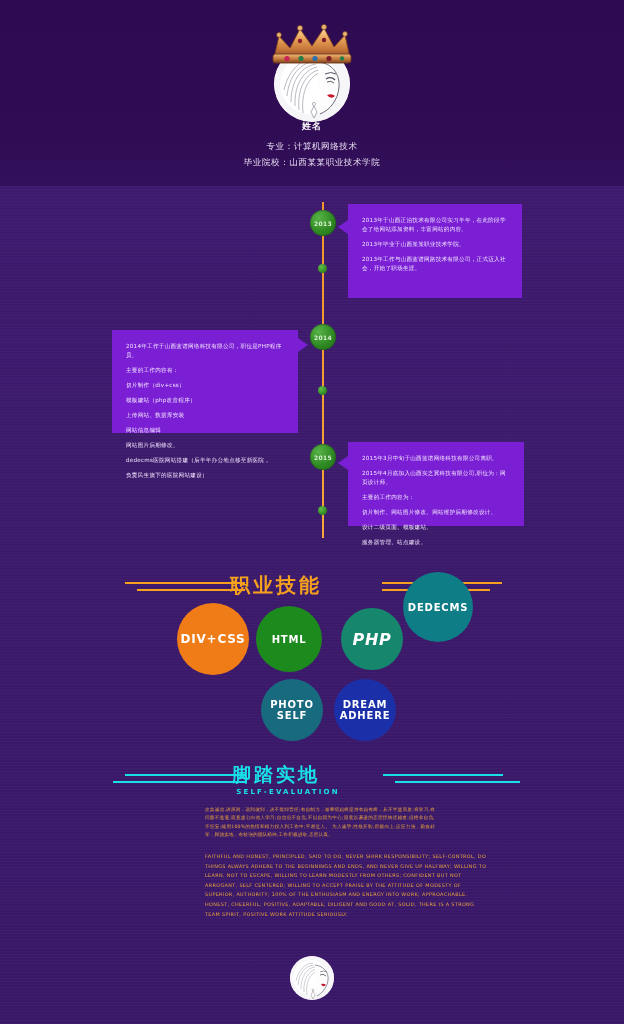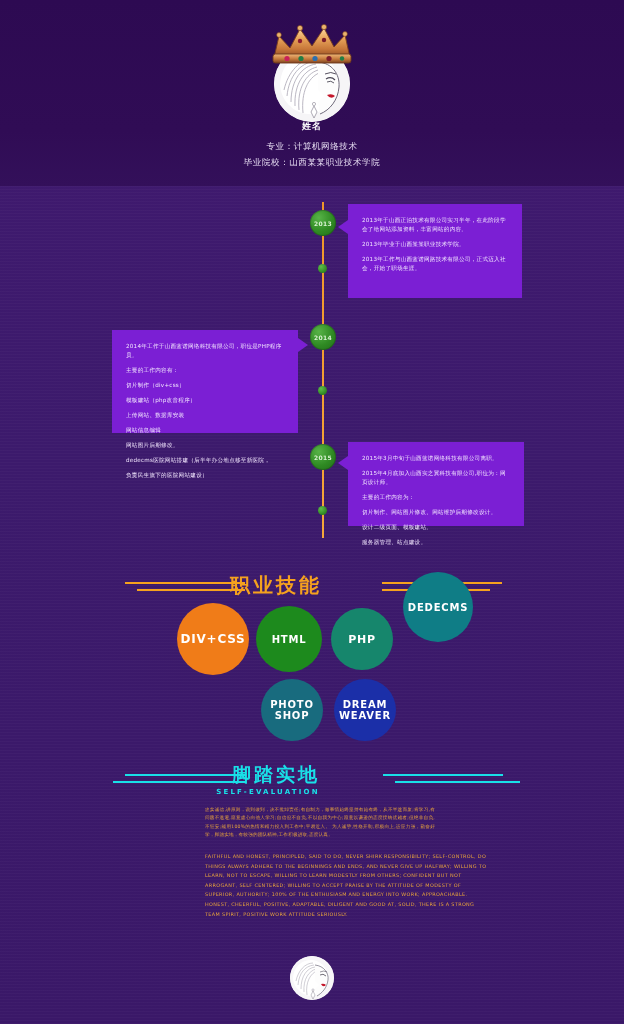--- a/index.html
+++ b/index.html
@@ -77,21 +77,21 @@
   }
 
   
   .section-head{position:absolute;left:0;width:624px;height:46px;}
   .sh-title{
     position:absolute;left:0;width:552px;text-align:center;top:0;
     font-size:20px;font-weight:bold;letter-spacing:3px;
   }
   .sh-sub{
     position:absolute;left:0;width:536px;text-align:center;top:26px;
-    font-size:7px;letter-spacing:2.2px;font-weight:bold;
+    font-size:7px;letter-spacing:2.2px;font-weight:bold;padding-left:20px;
   }
   .rule{position:absolute;height:2px;}
 
   .circle{
     position:absolute;border-radius:50%;display:flex;align-items:center;justify-content:center;
     text-align:center;color:#fff;font-weight:bold;line-height:11px;letter-spacing:.8px;
   }
 
   
   .eval{position:absolute;left:0;top:806px;width:624px;}
@@ -261,26 +261,26 @@
     <div class="rule" style="left:125px;top:10px;width:120px;background:#f5a11e;"></div>
     <div class="rule" style="left:137px;top:17px;width:108px;background:#f5a11e;"></div>
 
     <div class="rule" style="left:382px;top:10px;width:120px;background:#f5a11e;"></div>
     <div class="rule" style="left:382px;top:17px;width:108px;background:#f5a11e;"></div>
   </div>
 
   <div>
     <div class="circle" style="left:177px;top:603px;width:72px;height:72px;background:#f07c18;font-size:12px;">DIV+CSS</div>
     <div class="circle" style="left:256px;top:606px;width:66px;height:66px;background:#1d8a1d;font-size:10px;">HTML</div>
-    <div class="circle" style="left:331px;top:608px;width:62px;height:62px;background:#16866c;font-size:11px;">PHP</div>
+    <div class="circle" style="left:341px;top:608px;width:62px;height:62px;background:#16866c;font-size:16px;font-style:italic;">PHP</div>
     <div class="circle" style="left:403px;top:572px;width:70px;height:70px;background:#0f7d86;font-size:10px;">DEDECMS</div>
     <div class="circle" style="left:261px;top:679px;width:62px;height:62px;background:#186b7e;font-size:10px;white-space:pre;">PHOTO
-SHOP</div>
+SELF</div>
     <div class="circle" style="left:334px;top:679px;width:62px;height:62px;background:#1b2fa8;font-size:10px;white-space:pre;">DREAM
-WEAVER</div>
+ADHERE</div>
   </div>
 
   <div class="section-head" style="top:762px;">
     <div class="sh-title" style="color:#19e0e8;font-size:19px;">脚踏实地</div>
     <div class="sh-sub" style="color:#19e0e8;">SELF-EVALUATION</div>
     <div class="rule" style="left:125px;top:12px;width:120px;background:#19e0e8;"></div>
     <div class="rule" style="left:113px;top:19px;width:132px;background:#19e0e8;"></div>
     <div class="rule" style="left:383px;top:12px;width:120px;background:#19e0e8;"></div>
     <div class="rule" style="left:395px;top:19px;width:125px;background:#19e0e8;"></div>
   </div>

